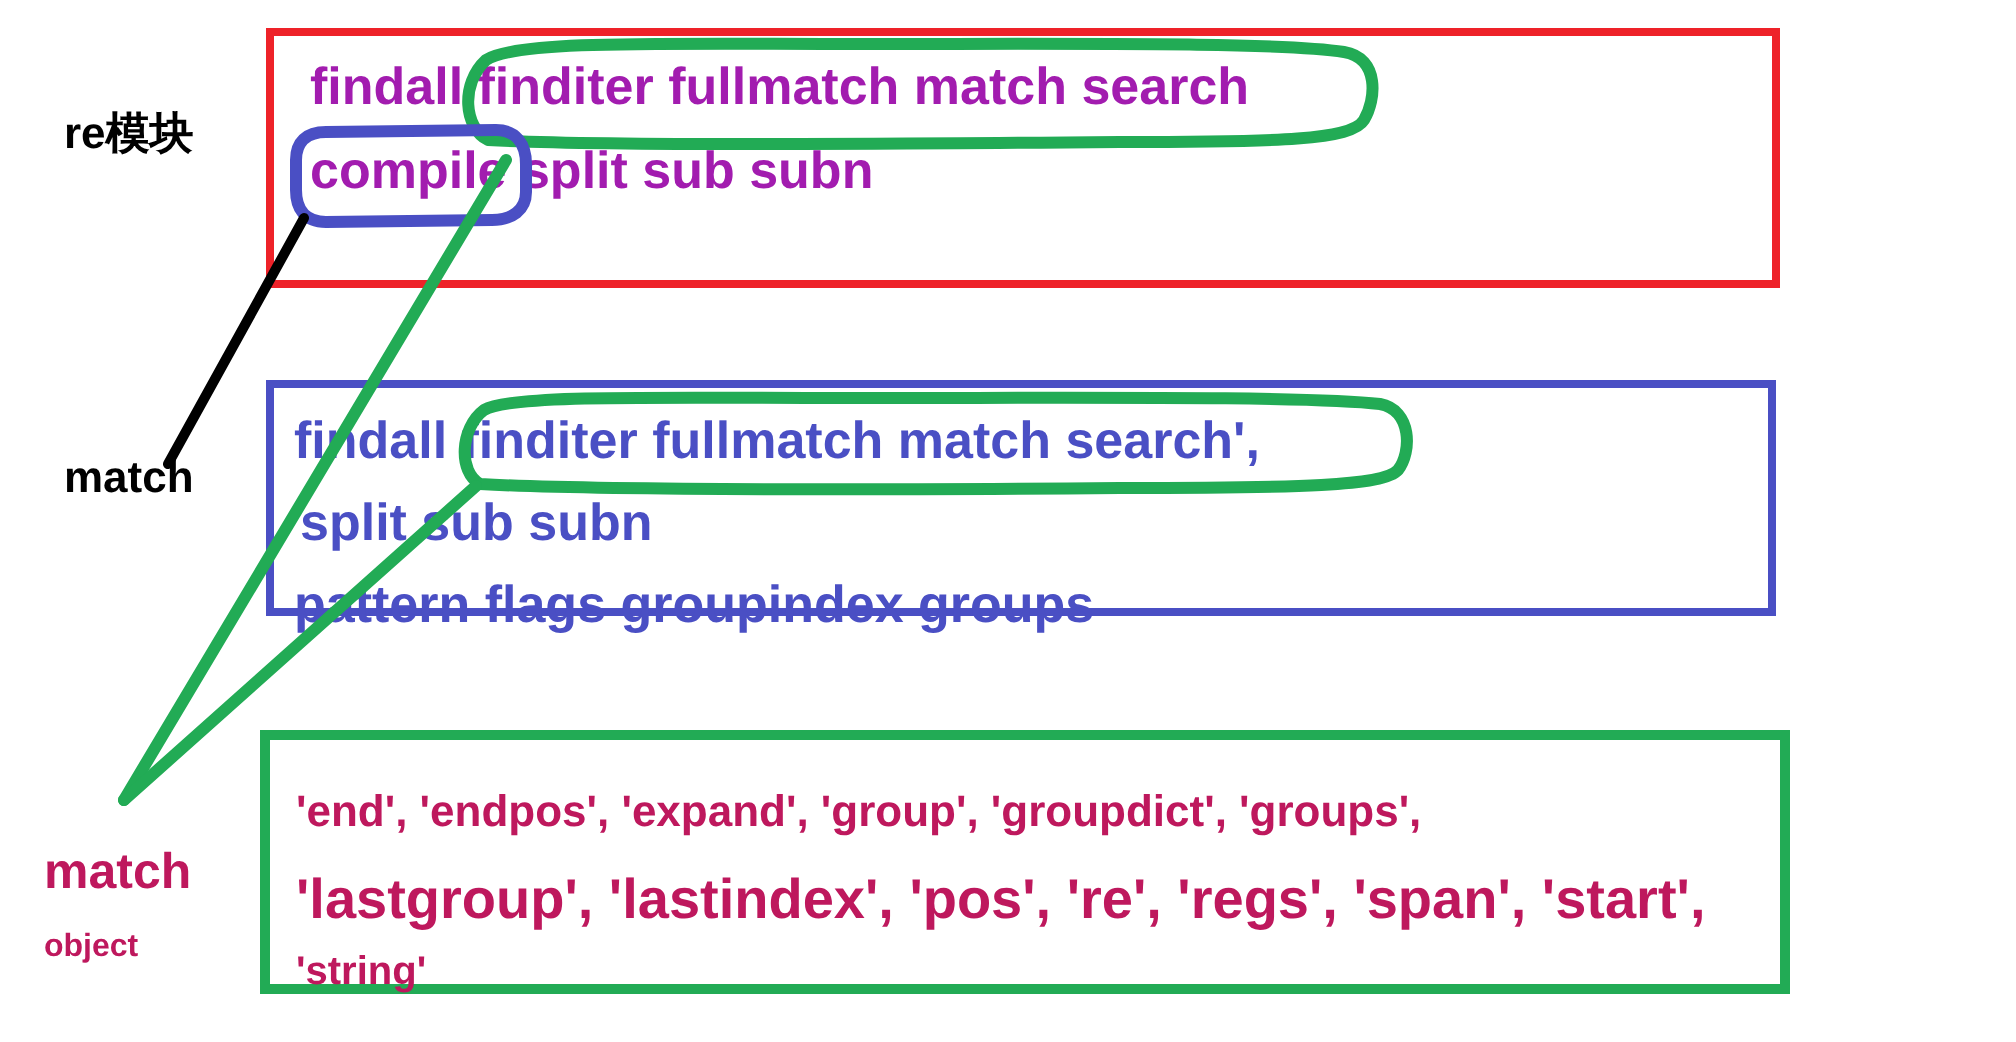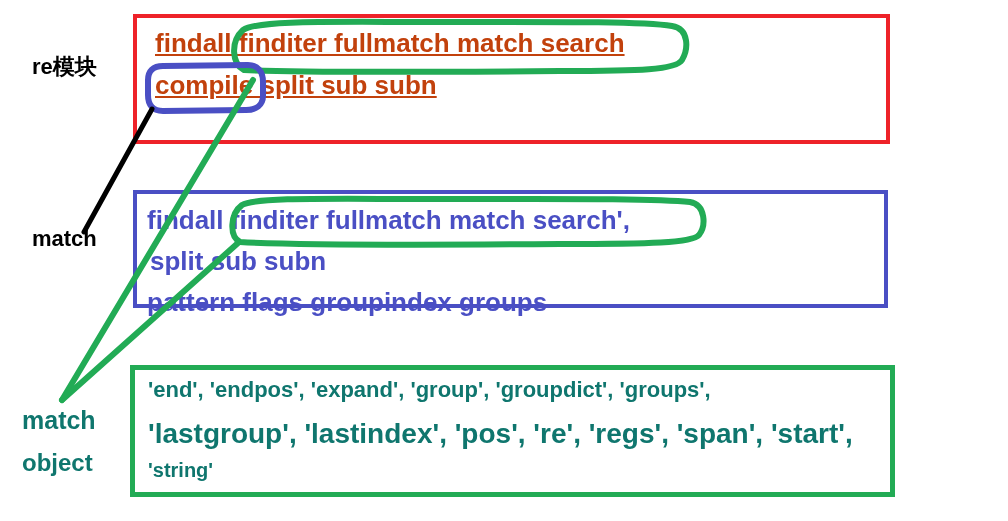--- a/index.html
+++ b/index.html
@@ -23,23 +23,23 @@
   .box-red    { border: 4px solid #ee2229; }
   .box-blue   { border: 4px solid #4a4fc4; }
   .box-green  { border: 5px solid #22ab55; }
 
   .line {
     position: absolute;
     white-space: nowrap;
     font-weight: bold;
     letter-spacing: 0px;
   }
-  .txt-red   { color: #c2410c; text-decoration: underline; }
+  .txt-red   { color: #a21caf; }
   .txt-blue  { color: #4a4fc4; }
-  .txt-green { color: #0f766e; }
+  .txt-green { color: #be185d; margin-top: 16px; }
   .txt-black { color: #000000; }
 
   .side-label {
     position: absolute;
     font-weight: bold;
     white-space: nowrap;
   }
 
   svg.overlay {
     position: absolute;
@@ -54,21 +54,21 @@
 <body>
 
 <div id="canvas">
 
   <div class="side-label txt-black" style="left:32px; top:52px; font-size:22px;">re模块</div>
 
   <div class="side-label txt-black" style="left:32px; top:226px; font-size:22px;">match</div>
 
   <div class="side-label txt-green" style="left:22px; top:406px; font-size:25px;">match</div>
 
-  <div class="side-label txt-green" style="left:22px; top:449px; font-size:24px;">object</div>
+  <div class="side-label txt-green" style="left:22px; top:449px; font-size:16px;">object</div>
 
   <div class="box box-red" style="left:133px; top:14px; width:757px; height:130px;"></div>
 
   <div class="line txt-red" style="left:155px; top:28px; font-size:26px;">findall  finditer  fullmatch  match   search</div>
 
   <div class="line txt-red" style="left:155px; top:70px; font-size:26px;">compile  split   sub   subn</div>
 
   <div class="box box-blue" style="left:133px; top:190px; width:755px; height:118px;"></div>
 
   <div class="line txt-blue" style="left:147px; top:205px; font-size:26px;">findall   finditer   fullmatch   match   search',</div>

